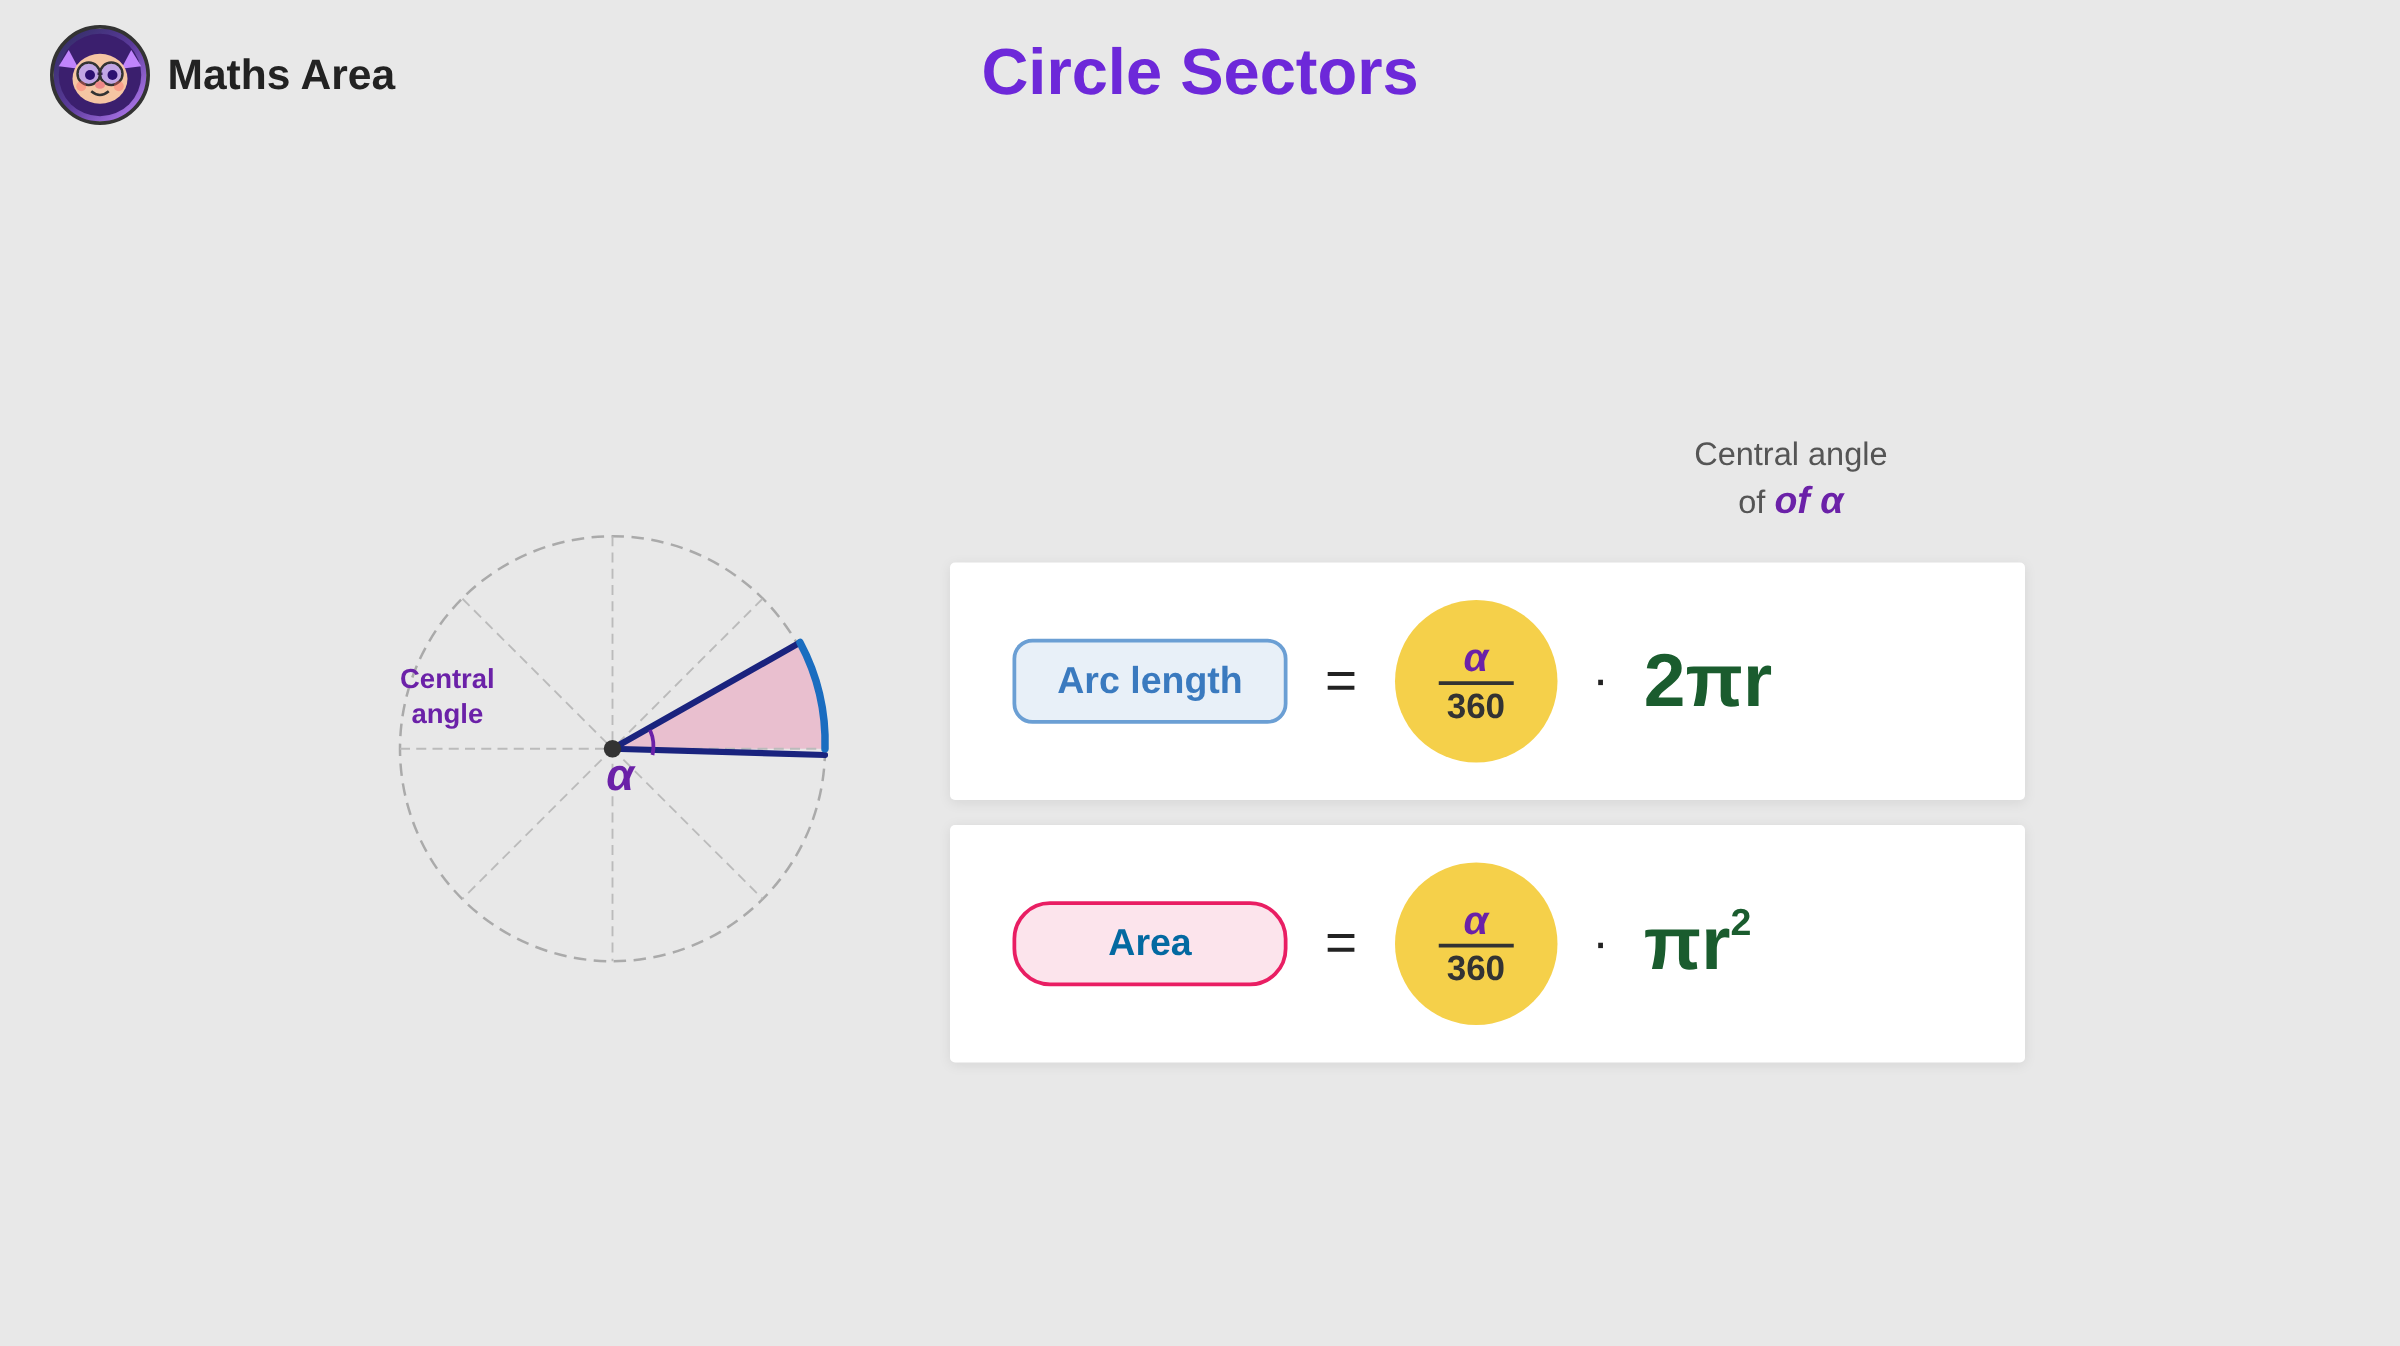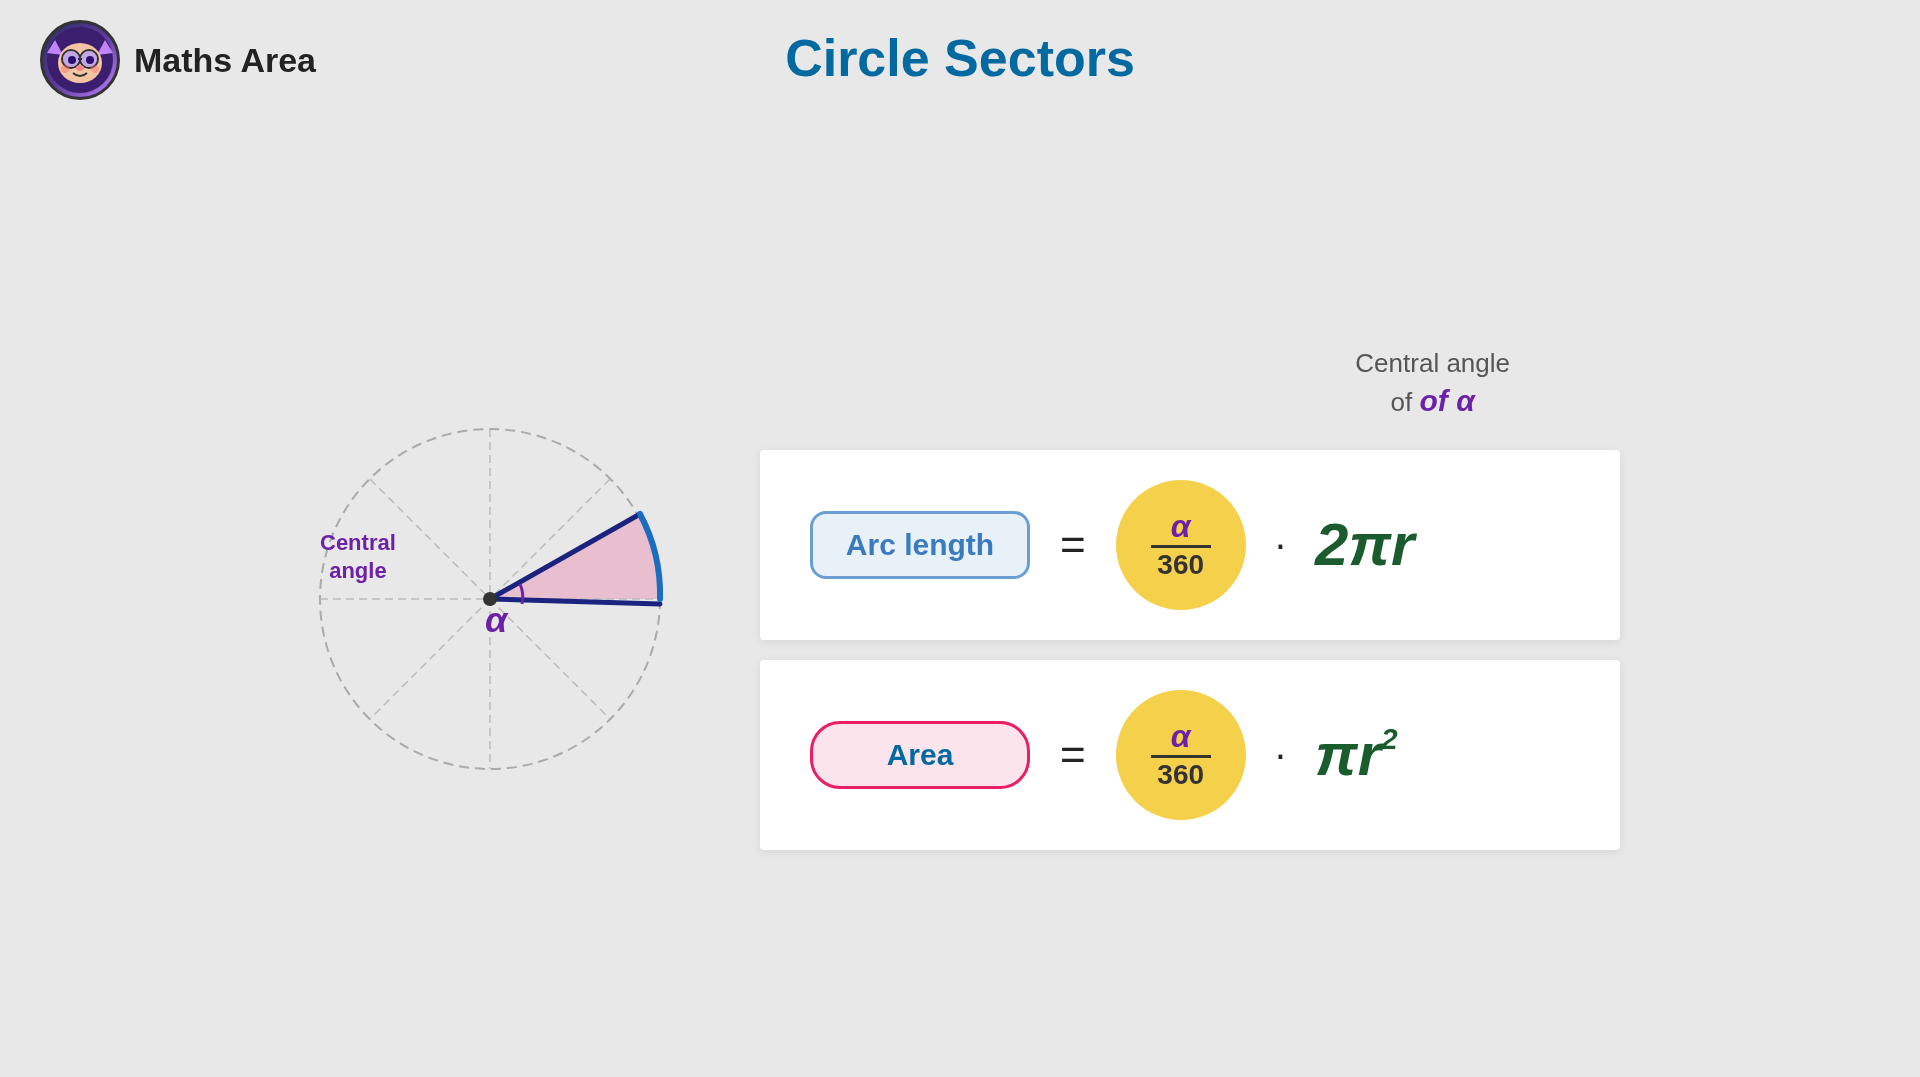--- a/index.html
+++ b/index.html
@@ -53,21 +53,21 @@
       color: #222;
     }
 
     .page-title {
       position: absolute;
       left: 50%;
       transform: translateX(-50%);
       top: 28px;
       font-size: 52px;
       font-weight: 900;
-      color: #0369a1;
+      color: #6d28d9;
     }
 
     
     .main-content {
       position: absolute;
       top: 120px;
       left: 0;
       right: 0;
       bottom: 0;
       display: flex;
@@ -206,28 +206,26 @@
     .dot-times {
       font-size: 40px;
       color: #222;
       padding: 0 8px;
     }
 
     .formula-expr-arc {
       font-size: 60px;
       color: #1a5c2e;
       font-weight: 700;
-      font-style: italic;
     }
 
     .formula-expr-area {
       font-size: 60px;
       color: #1a5c2e;
       font-weight: 700;
-      font-style: italic;
       display: flex;
       align-items: flex-start;
     }
 
     .sup-2 {
       font-size: 30px;
       vertical-align: super;
       line-height: 1;
       margin-top: 4px;
     }

